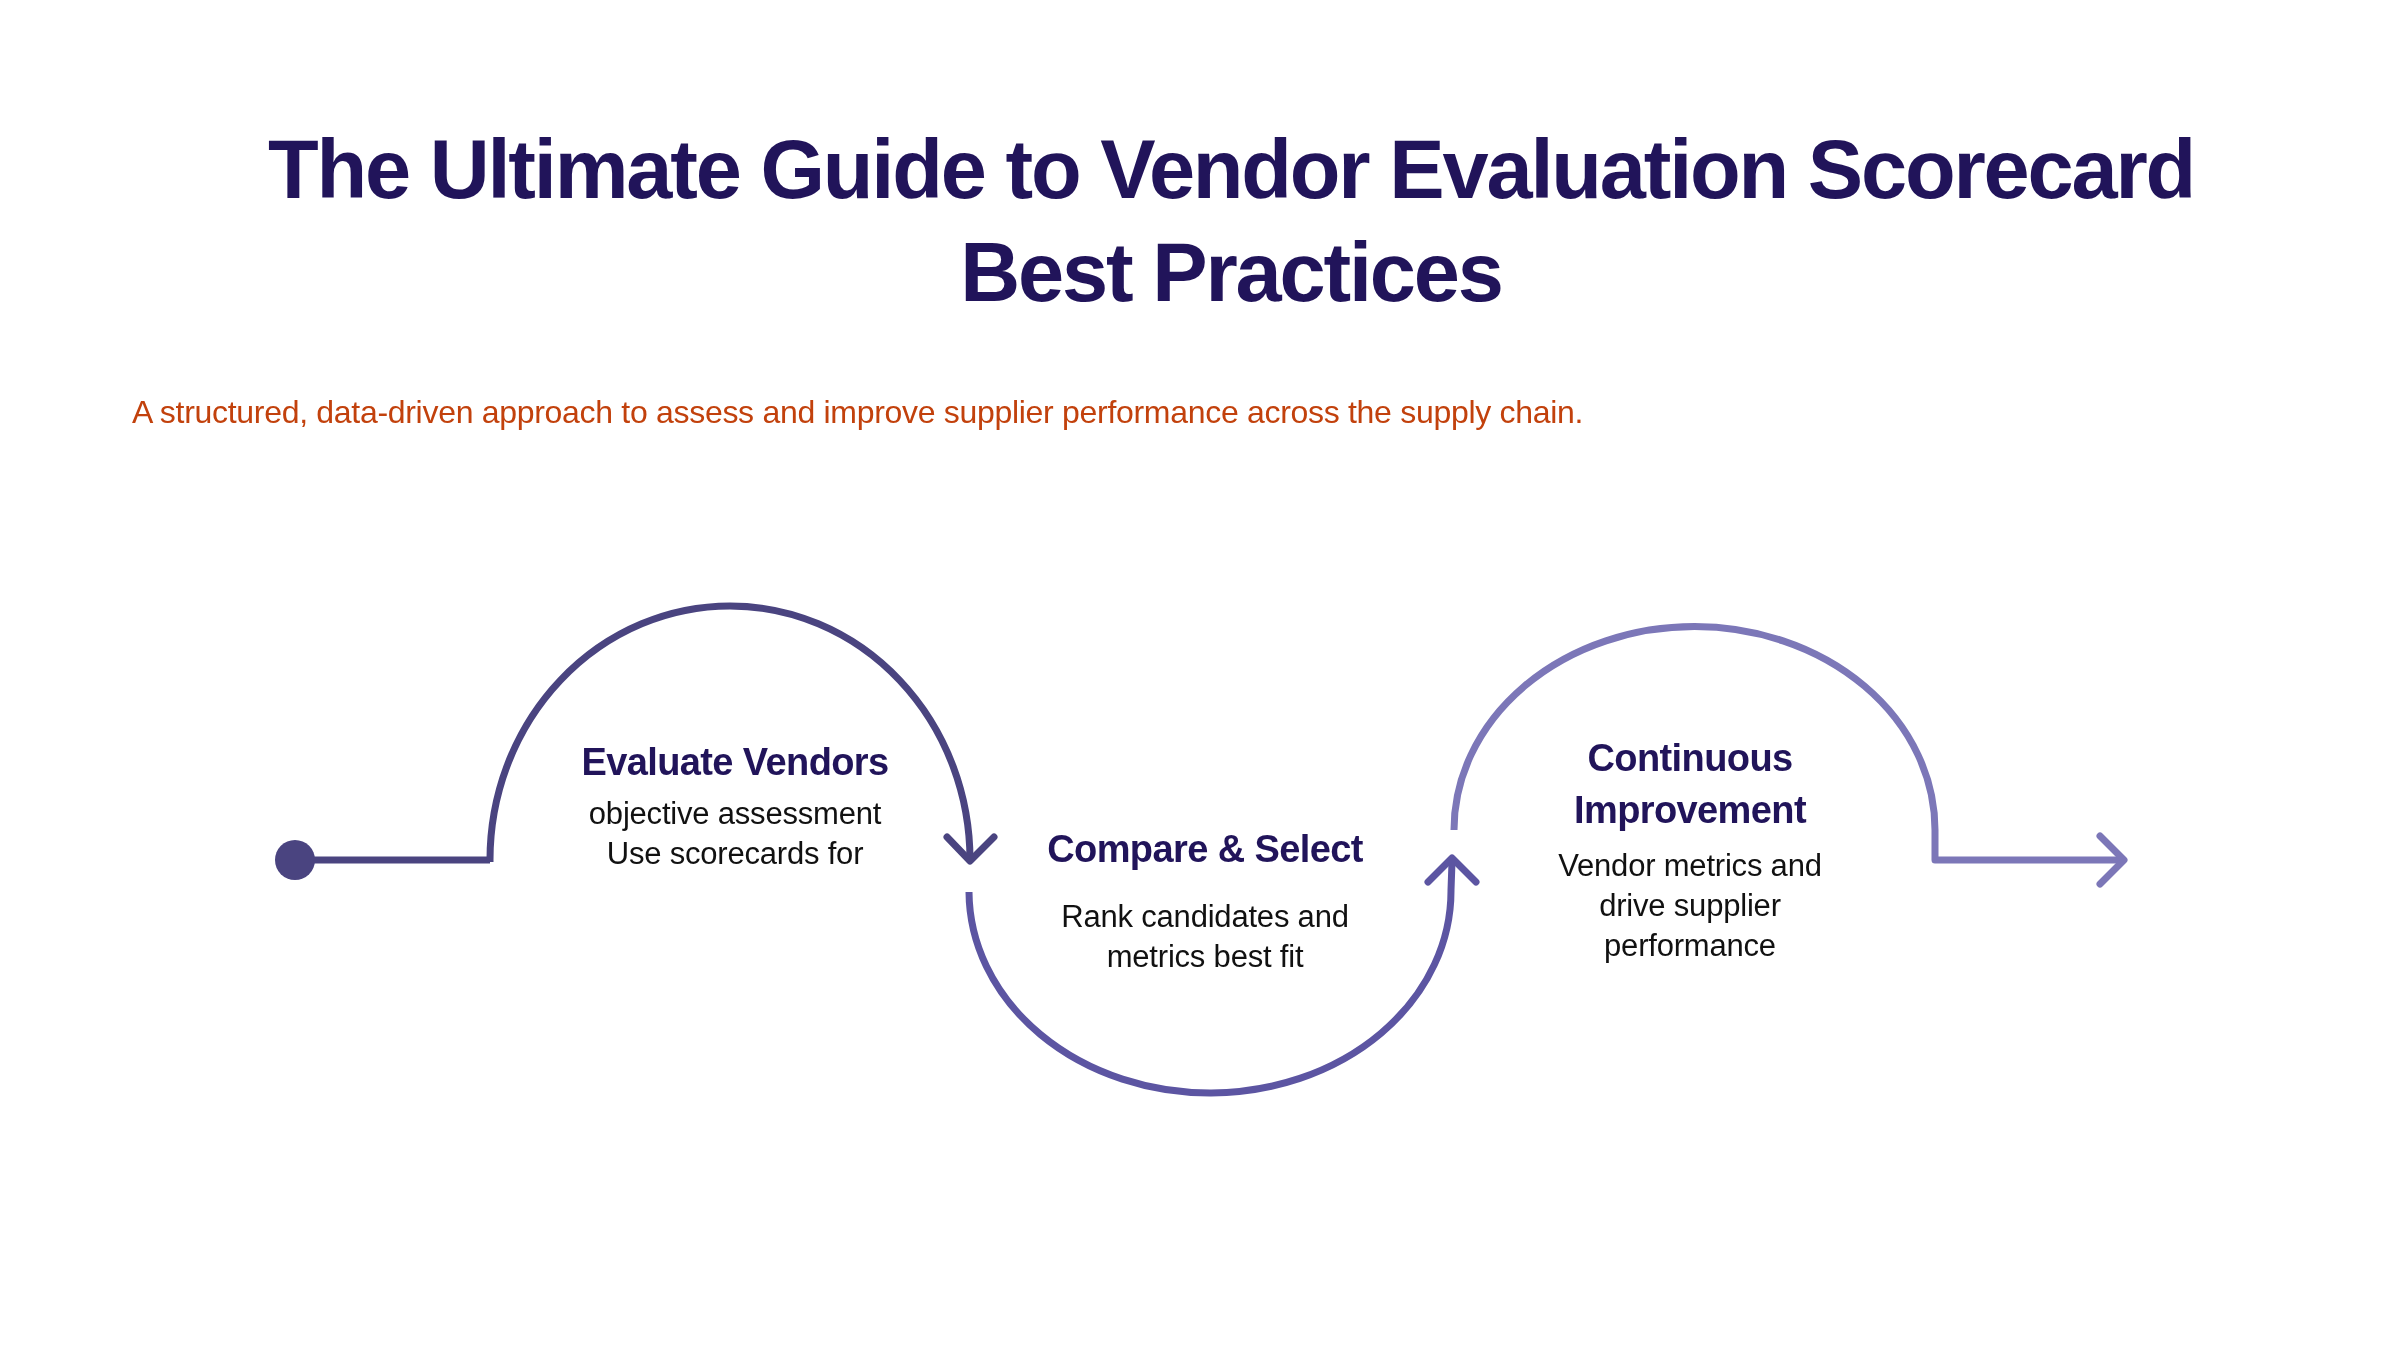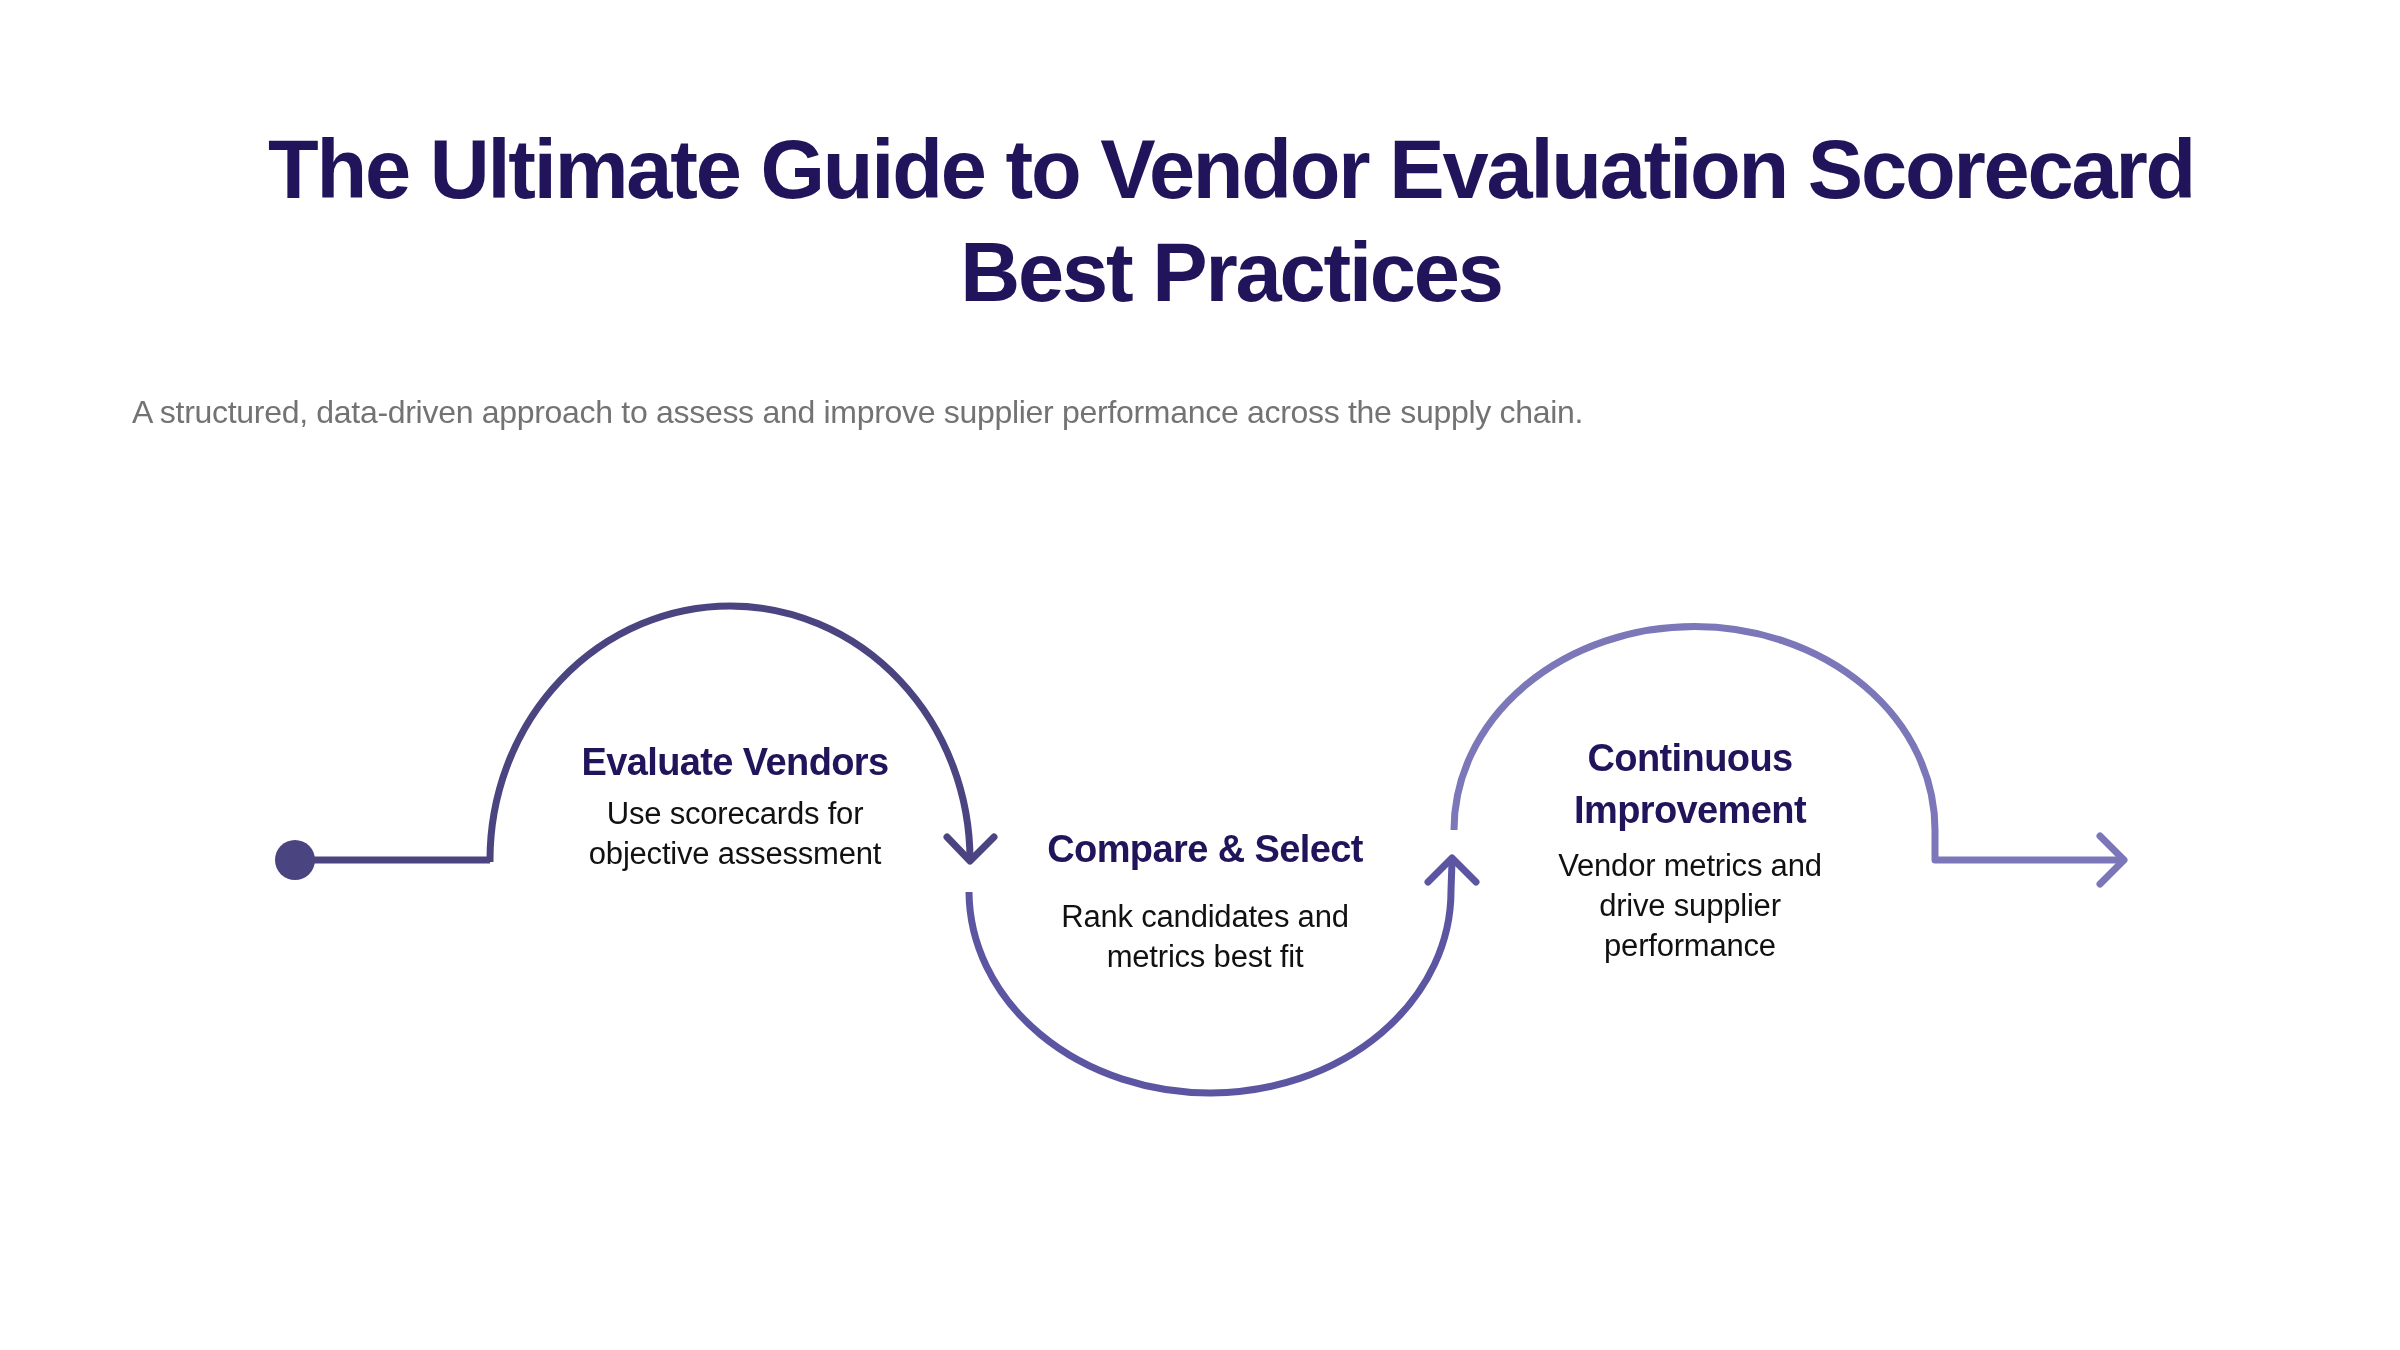--- a/index.html
+++ b/index.html
@@ -5,21 +5,21 @@
   html, body { margin: 0; padding: 0; background: #ffffff; }
   body { width: 2400px; height: 1350px; position: relative; overflow: hidden; font-family: "Liberation Sans", sans-serif; }
   .title {
     position: absolute; left: 131px; top: 118px; width: 2200px;
     margin: 0; font-size: 83px; line-height: 103px; font-weight: 700;
     color: #21145a; letter-spacing: -2.2px; text-align: center;
   }
   .title span { display: block; }
   .subtitle {
     position: absolute; left: 132px; top: 392px; margin: 0;
-    font-size: 32px; line-height: 40px; color: #737373; letter-spacing: -0.3px;
+    font-size: 32px; line-height: 40px; color: #c2410c; letter-spacing: -0.3px;
   }
   .diagram { position: absolute; left: 0; top: 0; width: 2400px; height: 1350px; }
   .step { position: absolute; text-align: center; }
   .step-title { font-weight: 700; color: #21145a; font-size: 38px; line-height: 52px; letter-spacing: -0.6px; }
   .step-desc { color: #111111; font-size: 31px; line-height: 40px; letter-spacing: -0.2px; }
   #step-1 { left: 530px; width: 410px; top: 736px; }
   #step-1 .step-desc { margin-top: 6px; }
   #step-2 { left: 1000px; width: 410px; top: 823px; text-align: center; }
   #step-2 .step-desc { margin-top: 22px; }
   #step-3 { left: 1480px; width: 420px; top: 732px; }
@@ -54,22 +54,22 @@
 
   <g stroke="#7c77b8">
     <path d="M 1454 830 A 240 203 0 0 1 1935 830 L 1935 860 L 2124 860" stroke-linecap="butt"></path>
     <path d="M 2100 836 L 2124 860 L 2100 884"></path>
   </g>
 </svg>
 
 <div class="step" id="step-1">
   <div class="step-title">Evaluate Vendors</div>
   <div class="step-desc">
+    <div>objective assessment</div>
     <div>Use scorecards for</div>
-    <div>objective assessment</div>
   </div>
 </div>
 
 <div class="step" id="step-2">
   <div class="step-title">Compare &amp; Select</div>
   <div class="step-desc">
     <div>Rank candidates and</div>
     <div>metrics best fit</div>
   </div>
 </div>

